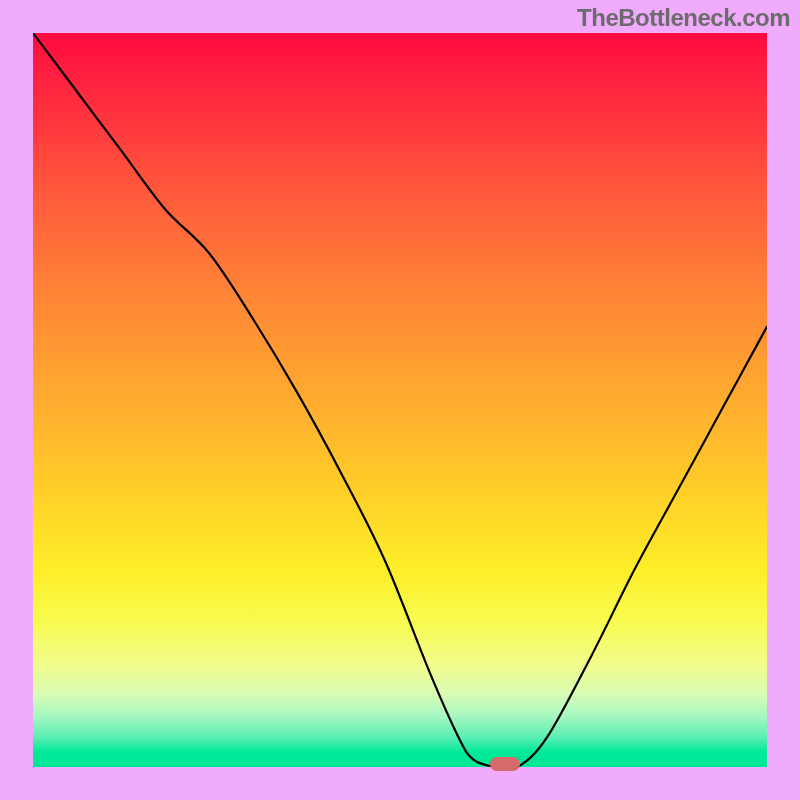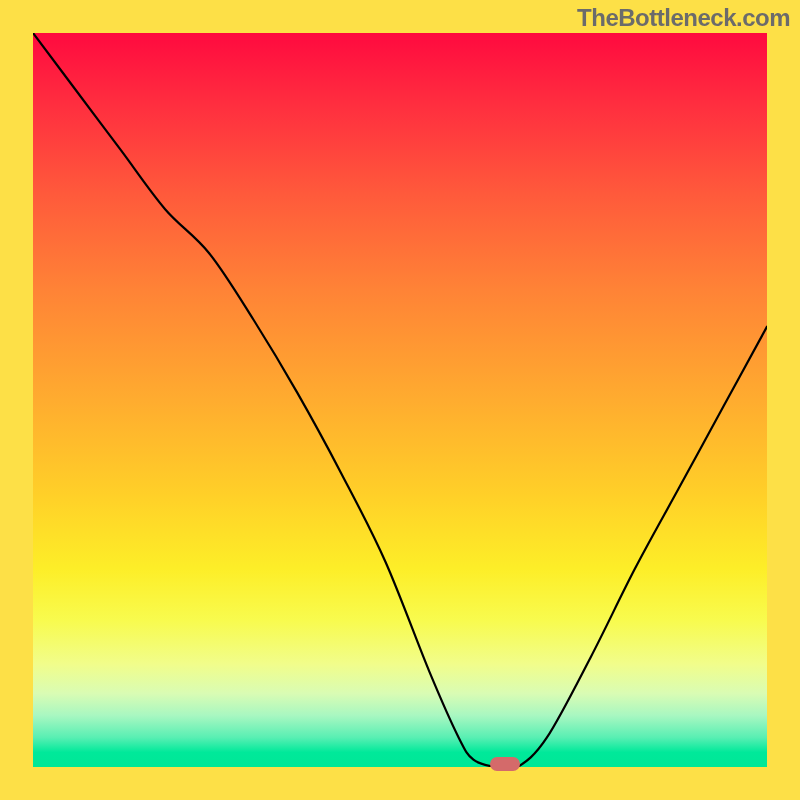--- a/index.html
+++ b/index.html
@@ -8,21 +8,21 @@
     width: 800px;
     height: 800px;
     background: #000;
     overflow: hidden;
     font-family: Arial, Helvetica, sans-serif;
   }
   .frame {
     position: relative;
     width: 800px;
     height: 800px;
-    background: #fde047;
+    background: #f0abfc;
   }
   .watermark {
     position: absolute;
     top: 4px;
     right: 10px;
     color: #6b6b6b;
     font-size: 24px;
     font-weight: 600;
     letter-spacing: -0.5px;
     z-index: 5;

